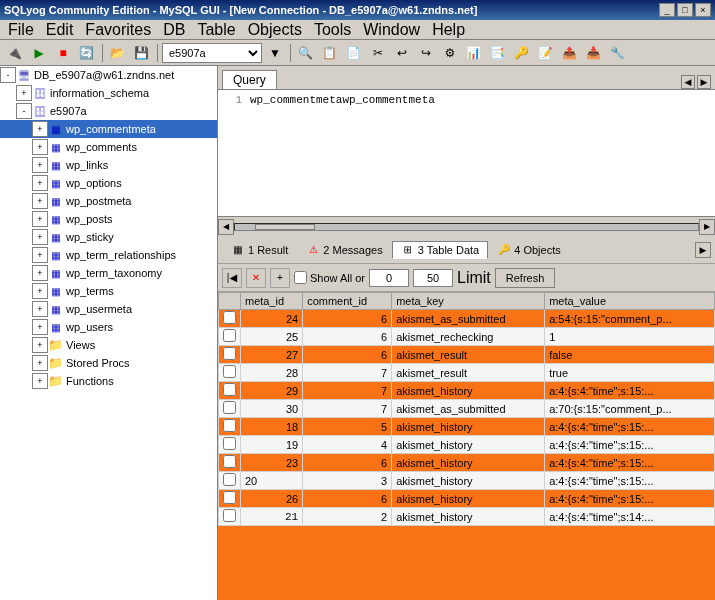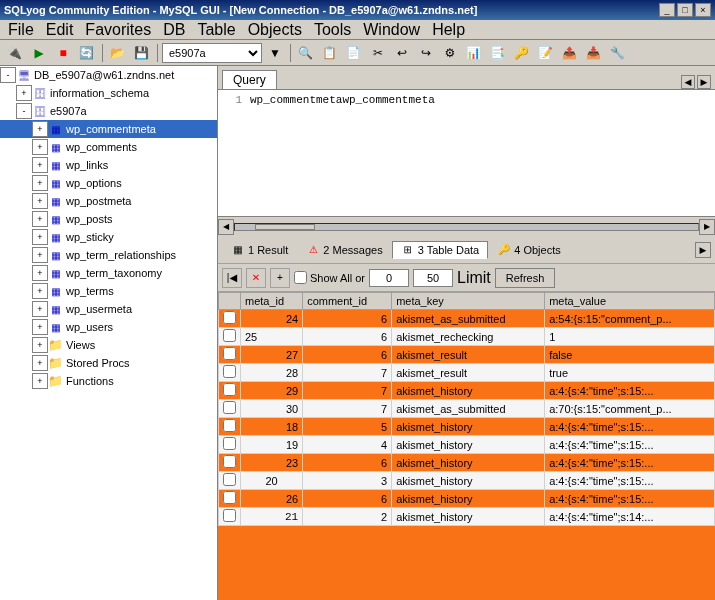--- a/index.html
+++ b/index.html
@@ -345,21 +345,21 @@
           <tbody id="table-body">
           <tr>
       <td class="row-checkbox"><input type="checkbox" style=""></td>
       <td style="text-align:right;margin-top:8px;">24</td>
       <td style="text-align:right;">6</td>
       <td>akismet_as_submitted</td>
       <td style="max-width:200px;overflow:hidden;">a:54:{s:15:"comment_p...</td>
     </tr>
               <tr>
       <td class="row-checkbox"><input type="checkbox" style=""></td>
-      <td style="text-align:left;">25</td>
+      <td style="text-align:right;">25</td>
       <td style="text-align:right;">6</td>
       <td>akismet_rechecking</td>
       <td style="max-width:200px;overflow:hidden;">1</td>
     </tr>
               <tr>
       <td class="row-checkbox"><input type="checkbox" style=""></td>
       <td style="text-align:right;">27</td>
       <td style="text-align:right;">6</td>
       <td>akismet_result</td>
       <td style="max-width:200px;overflow:hidden;">false</td>
@@ -401,21 +401,21 @@
     </tr>
               <tr>
       <td class="row-checkbox"><input type="checkbox" style=""></td>
       <td style="text-align:right;">23</td>
       <td style="text-align:right;">6</td>
       <td>akismet_history</td>
       <td style="max-width:200px;overflow:hidden;">a:4:{s:4:"time";s:15:...</td>
     </tr>
               <tr>
       <td class="row-checkbox"><input type="checkbox" style=""></td>
-      <td style="text-align:center;">20</td>
+      <td style="text-align:left;">20</td>
       <td style="text-align:right;">3</td>
       <td>akismet_history</td>
       <td style="max-width:200px;overflow:hidden;">a:4:{s:4:"time";s:15:...</td>
     </tr>
               <tr>
       <td class="row-checkbox"><input type="checkbox" style=""></td>
       <td style="text-align:right;">26</td>
       <td style="text-align:right;">6</td>
       <td>akismet_history</td>
       <td style="max-width:200px;overflow:hidden;">a:4:{s:4:"time";s:15:...</td>

